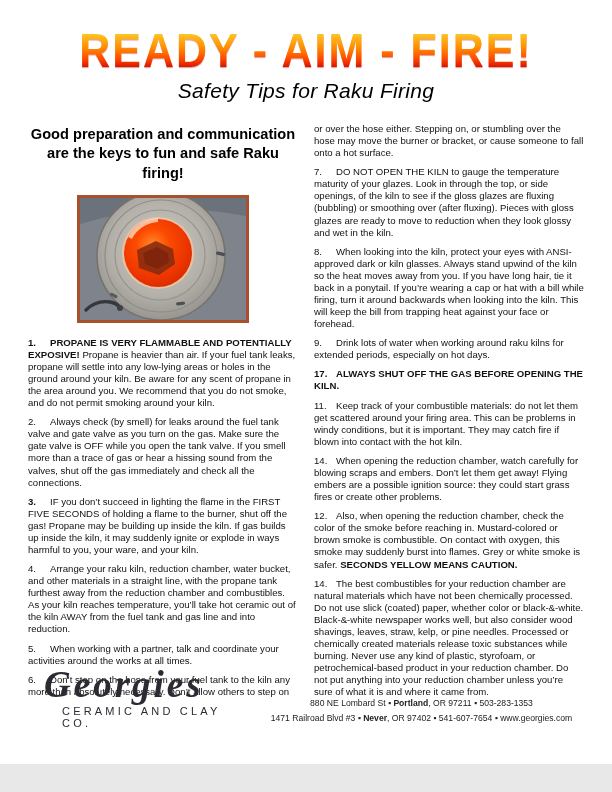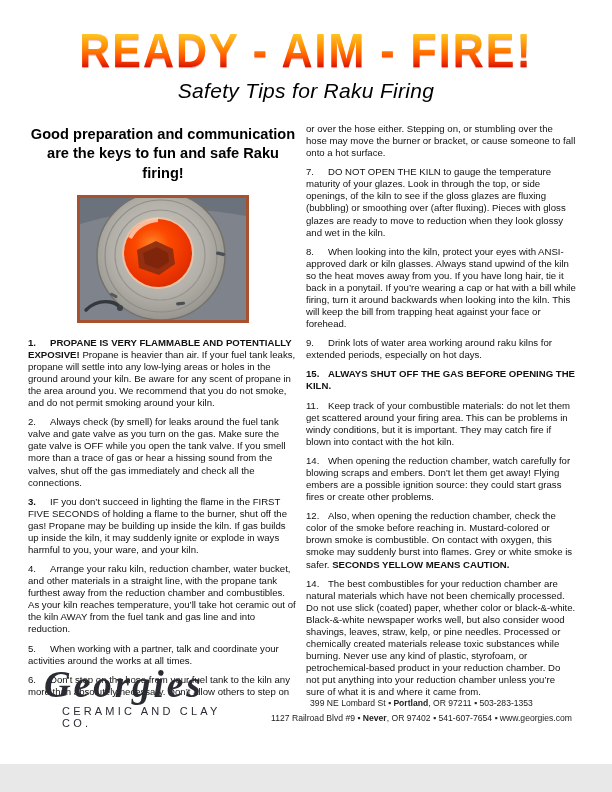--- a/index.html
+++ b/index.html
@@ -16,21 +16,21 @@
     background:linear-gradient(180deg,#ffe14d 0%,#ffc020 22%,#ff8c00 45%,#ff4a00 65%,#d40f00 82%,#9e0000 100%);
     -webkit-background-clip:text;background-clip:text;color:transparent;
     transform:scaleY(1.12);display:inline-block;
     filter:drop-shadow(0 1px 0 rgba(160,0,0,.35));
   }
   .subtitle{
     margin:4px 0 0;font-size:21px;font-weight:normal;font-style:italic;
     color:#000000;letter-spacing:.3px;
   }
   
-  .columns{display:flex;gap:8px;padding:20px 28px 0;align-items:flex-start;}
+  .columns{display:flex;gap:16px;padding:20px 28px 0;align-items:flex-start;}
   .col{width:270px;}
   .intro{
     font-weight:bold;font-size:14.6px;line-height:1.32;text-align:center;
     margin:2px 0 12px;color:#000;
   }
   .photo{
     width:166px;height:122px;border:3px solid #a8512e;margin:2px auto 14px;
     display:block;background:#8e9299;
   }
   .tip{margin:0 0 7px;font-size:9.6px;line-height:1.26;text-align:left;}
@@ -101,35 +101,35 @@
           <p class="tip"><span class="tip-num">5.</span><span>When working with a partner, talk and coordinate your activities around the works at all times.</span></p>
           <p class="tip"><span class="tip-num">6.</span><span>Don’t step on the hose from your fuel tank to the kiln any more than absolutely necessary. Don’t allow others to step on</span></p>
         </div>
     </div>
 
     <div class="col">
       <div class="tips">
           <p class="tip"><span>or over the hose either. Stepping on, or stumbling over the hose may move the burner or bracket, or cause someone to fall onto a hot surface.</span></p>
           <p class="tip"><span class="tip-num">7.</span><span>DO NOT OPEN THE KILN to gauge the temperature maturity of your glazes. Look in through the top, or side openings, of the kiln to see if the gloss glazes are fluxing (bubbling) or smoothing over (after fluxing). Pieces with gloss glazes are ready to move to reduction when they look glossy and wet in the kiln.</span></p>
           <p class="tip"><span class="tip-num">8.</span><span>When looking into the kiln, protect your eyes with ANSI-approved dark or kiln glasses. Always stand upwind of the kiln so the heat moves away from you. If you have long hair, tie it back in a ponytail. If you’re wearing a cap or hat with a bill while firing, turn it around backwards when looking into the kiln. This will keep the bill from trapping heat against your face or forehead.</span></p>
-          <p class="tip"><span class="tip-num">9.</span><span>Drink lots of water area working around raku kilns for extended periods, especially on hot days.</span></p>
-          <p class="tip"><span class="tip-num b">15.</span><span class="b">ALWAYS SHUT OFF THE GAS BEFORE OPENING THE KILN.</span></p>
+          <p class="tip"><span class="tip-num">9.</span><span>Drink lots of water when working around raku kilns for extended periods, especially on hot days.</span></p>
+          <p class="tip"><span class="tip-num b">17.</span><span class="b">ALWAYS SHUT OFF THE GAS BEFORE OPENING THE KILN.</span></p>
           <p class="tip"><span class="tip-num">11.</span><span>Keep track of your combustible materials: do not let them get scattered around your firing area. This can be problems in windy conditions, but it is important. They may catch fire if blown into contact with the hot kiln.</span></p>
           <p class="tip"><span class="tip-num">14.</span><span>When opening the reduction chamber, watch carefully for blowing scraps and embers. Don’t let them get away! Flying embers are a possible ignition source: they could start grass fires or create other problems.</span></p>
           <p class="tip"><span class="tip-num">12.</span><span>Also, when opening the reduction chamber, check the color of the smoke before reaching in. Mustard-colored or brown smoke is combustible. On contact with oxygen, this smoke may suddenly burst into flames. Grey or white smoke is safer. </span><span class="b">SECONDS YELLOW MEANS CAUTION.</span></p>
           <p class="tip"><span class="tip-num">14.</span><span>The best combustibles for your reduction chamber are natural materials which have not been chemically processed. Do not use slick (coated) paper, whether color or black-&amp;-white. Black-&amp;-white newspaper works well, but also consider wood shavings, leaves, straw, kelp, or pine needles. Processed or chemically created materials release toxic substances while burning. Never use any kind of plastic, styrofoam, or petrochemical-based product in your reduction chamber. Do not put anything into your reduction chamber unless you’re sure of what it is and where it came from.</span></p>
         </div>
     </div>
 
   </div>
 
   <div class="footer">
     <div class="logo">
       <div class="logo-script">Georgies</div>
       <div class="logo-sub">CERAMIC AND CLAY CO.</div>
     </div>
     <div class="addresses">
-        <p class="addr"><span>399 NE Lombard St ▪ </span><span class="b">Portland</span><span>, OR 97211 ▪ 503-283-1353</span></p>
-        <p class="addr"><span>1127 Railroad Blvd #9 ▪ </span><span class="b">Never</span><span>, OR 97402 ▪ 541-607-7654 ▪ www.georgies.com</span></p>
+        <p class="addr"><span>880 NE Lombard St ▪ </span><span class="b">Portland</span><span>, OR 97211 ▪ 503-283-1353</span></p>
+        <p class="addr"><span>1471 Railroad Blvd #3 ▪ </span><span class="b">Never</span><span>, OR 97402 ▪ 541-607-7654 ▪ www.georgies.com</span></p>
       </div>
   </div>
 
 </div>
 
 </body></html>

